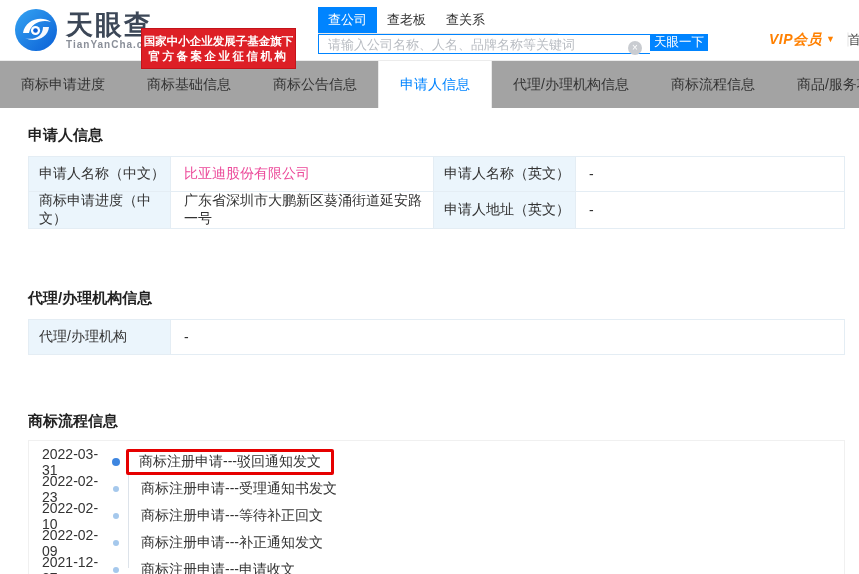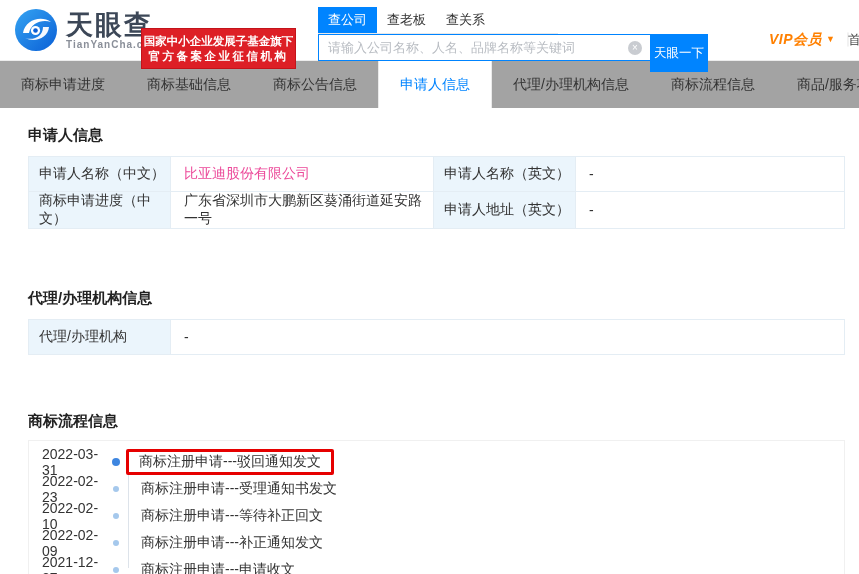--- a/index.html
+++ b/index.html
@@ -17,26 +17,26 @@
     display:flex; flex-direction:column; justify-content:center; }
   .gov-badge .l1 { font-size:11.5px; font-weight:bold; line-height:15px; }
   .gov-badge .l2 { font-size:11.5px; font-weight:bold; line-height:15px; letter-spacing:2.5px; }
 
   .search-block { position:absolute; left:318px; top:7px; }
   .search-tabs { display:flex; align-items:flex-end; border-bottom:1px solid #e8e8e8; width:240px; }
   .stab { font-size:13px; color:#333; padding:4px 10px 4px; cursor:pointer; }
   .stab.active { background:#0084ff; color:#fff; font-weight:normal; }
   .search-row { display:flex; margin-top:0; }
   .search-input-wrap { position:relative; }
-  .search-input { width:332px; height:27px; border:1px solid #0084ff; border-right:none;
+  .search-input { width:332px; height:20px; border:1px solid #0084ff; border-right:none;
     padding:0 26px 0 9px; font-size:13px; color:#333; outline:none; }
   .search-input::placeholder { color:#b8bcc2; }
   .clear-btn { position:absolute; right:8px; top:7px; width:14px; height:14px; border-radius:50%;
     background:#c9ccd1; color:#fff; font-size:10px; line-height:14px; text-align:center; cursor:pointer; }
-  .search-btn { width:58px; height:38px; background:#0084ff; color:#fff; border:none;
+  .search-btn { width:58px; height:17px; background:#0084ff; color:#fff; border:none;
     font-size:12.5px; cursor:pointer; }
 
   .vip { position:absolute; left:769px; top:31px; color:#ff8000; font-weight:bold;
     font-size:14px; cursor:pointer; white-space:nowrap; }
   .vip .vip-word { font-style:italic; letter-spacing:.5px; }
   .vip .caret { font-size:9px; vertical-align:2px; }
   .hdr-divider { position:absolute; left:841px; top:30px; color:#e3e3e3; font-size:14px; }
   .hdr-partial { position:absolute; left:848px; top:31px; width:11px; overflow:hidden;
     font-size:13px; color:#444; white-space:nowrap; }
 

